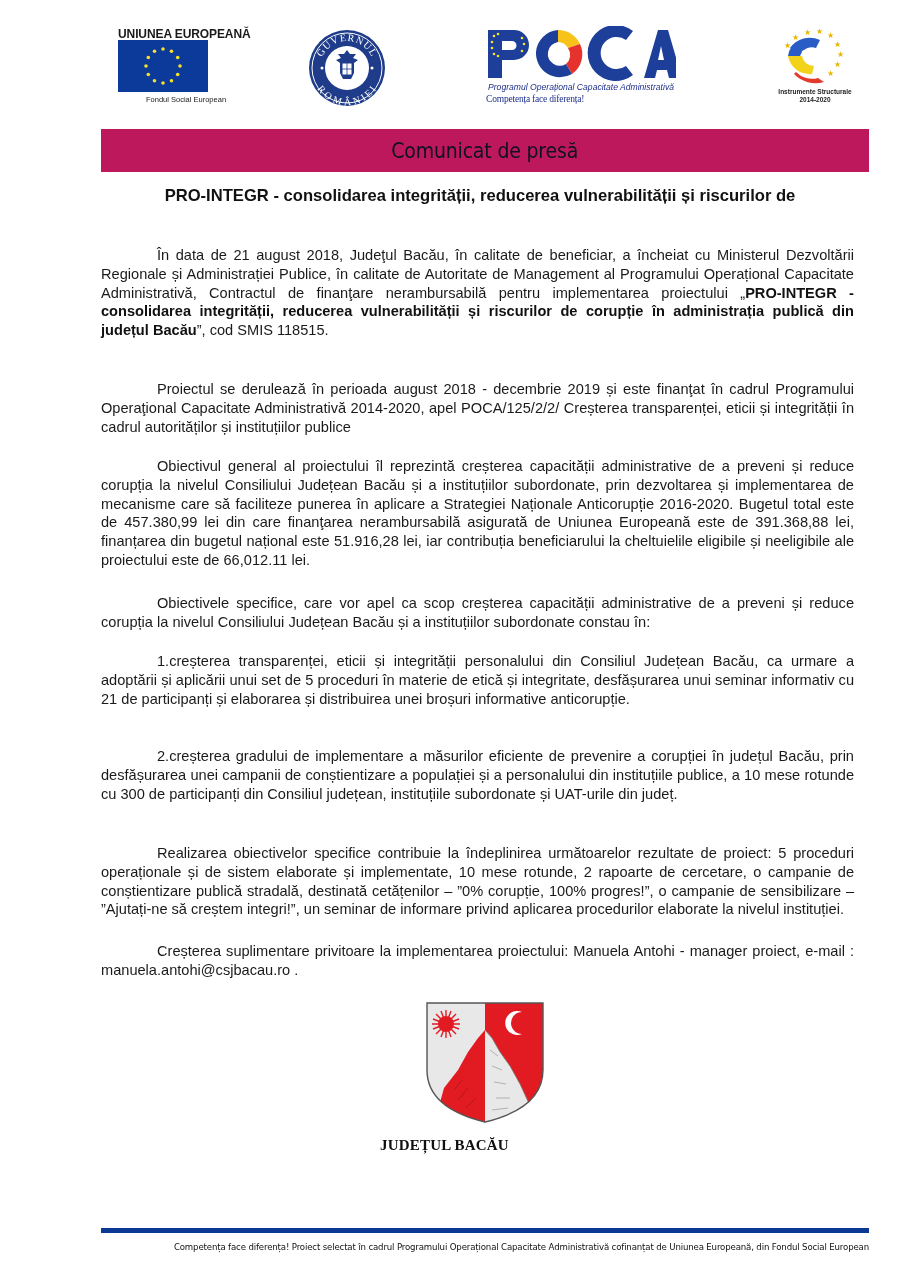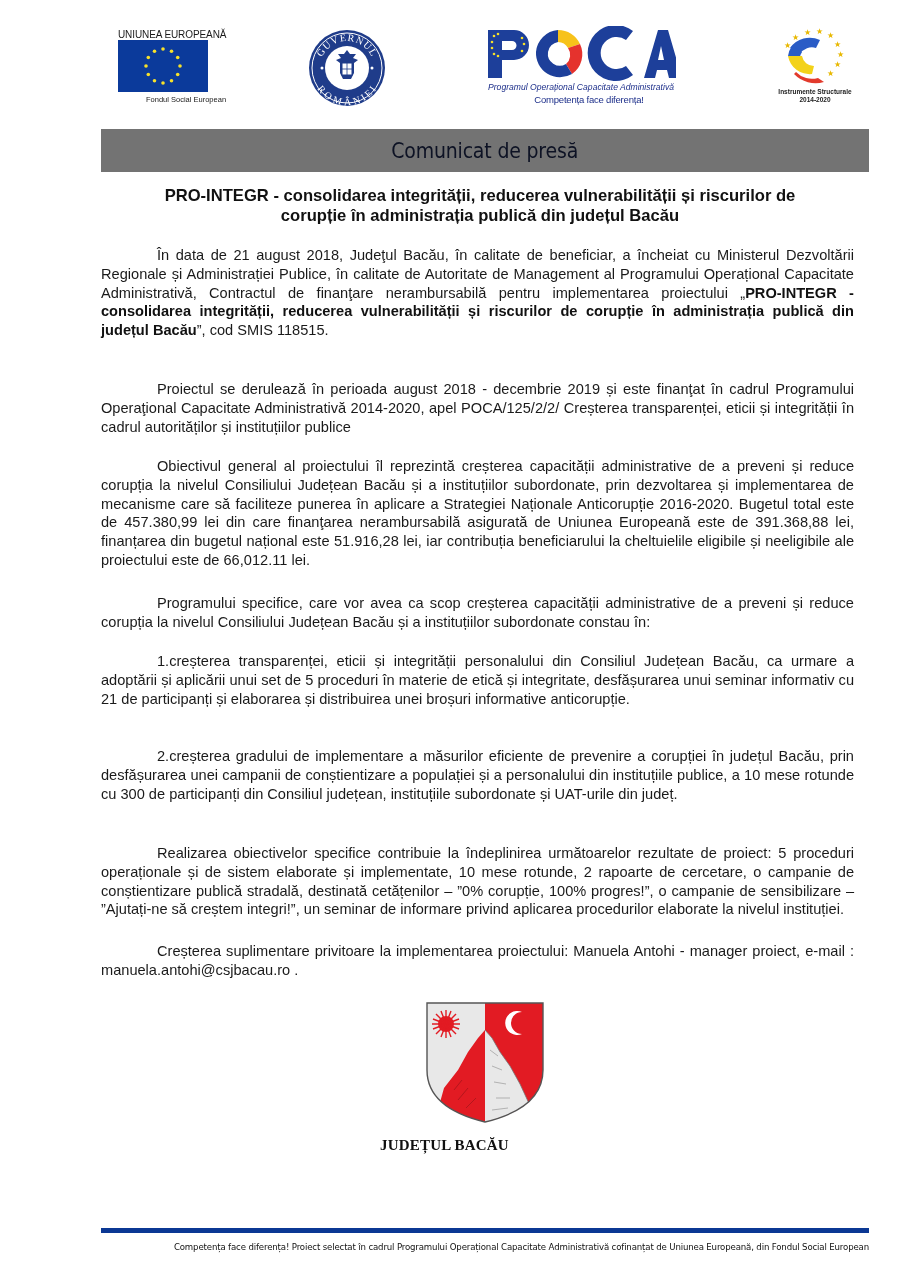--- a/index.html
+++ b/index.html
@@ -1,35 +1,35 @@
 <!DOCTYPE html>
 <html><head>
 <meta charset="utf-8">
 <style>
   html, body { margin: 0; padding: 0; background: #ffffff; }
   body { width: 903px; height: 1285px; position: relative; overflow: hidden; font-family: "Liberation Sans", sans-serif; color: #111; }
 
   
   .logo { position: absolute; }
   .eu-logo { left: 118px; top: 30px; width: 92px; }
-  .eu-logo .eu-top { font-size: 10px; letter-spacing: -0.1px; color: #1a1a1a; line-height: 9px; white-space: nowrap; }
+  .eu-logo .eu-top { font-size: 12px; letter-spacing: -0.1px; color: #1a1a1a; line-height: 9px; white-space: nowrap; font-weight: bold; }
   .eu-logo .eu-flag { width: 90px; height: 52px; background: #0b3a9b; margin: 1px 0 3px 0; position: relative; }
   .eu-logo .eu-bottom { font-size: 7.5px; color: #1a1a1a; line-height: 9px; white-space: nowrap; margin-left: 28px; }
 
   .gov-logo { left: 307px; top: 28px; width: 80px; height: 80px; }
 
   .poca-logo { left: 486px; top: 26px; width: 190px; height: 82px; }
   .poca-logo .poca-sub1 { position: absolute; left: 0; top: 56px; width: 190px; text-align: center; font-size: 8.6px; font-style: italic; color: #1d2f8a; white-space: nowrap; }
-  .poca-logo .poca-sub2 { position: absolute; left: 8px; top: 68px; width: 190px; text-align: center; font-size: 9.5px; color: #1d2f8a; white-space: nowrap; letter-spacing: -0.2px; }
+  .poca-logo .poca-sub2 { position: absolute; left: 0; top: 68px; width: 190px; text-align: left; font-size: 9.5px; color: #1d2f8a; white-space: nowrap; letter-spacing: -0.2px; font-family: Liberation Serif, serif; }
 
   .is-logo { left: 770px; top: 26px; width: 90px; height: 82px; }
   .is-logo .is-text { position: absolute; left: 0; top: 62px; width: 90px; text-align: center; font-size: 6.5px; font-weight: bold; color: #222; line-height: 8px; }
 
   
-  .banner { position: absolute; left: 101px; top: 129px; width: 768px; height: 43px; background: #737373; display: flex; align-items: center; justify-content: center; }
+  .banner { position: absolute; left: 101px; top: 129px; width: 768px; height: 43px; background: #be185d; display: flex; align-items: center; justify-content: center; }
   .banner span { font-family: "DejaVu Sans", sans-serif; font-size: 22px; color: #0d1224; letter-spacing: -0.2px; transform: scaleX(0.86); display: inline-block; }
 
   
   .heading { position: absolute; left: 110px; top: 186px; width: 740px; text-align: center; font-weight: bold; font-size: 16.6px; line-height: 20px; color: #111; }
 
   
   .body-text { position: absolute; left: 101px; width: 753px; font-size: 14.6px; line-height: 18.8px; text-align: justify; color: #1a1a1a; }
   .body-text .indent { display: inline-block; width: 56px; }
   .p1 { top: 246px; }
   .p2 { top: 380px; }
@@ -147,30 +147,29 @@
     <div>2014-2020</div>
   </div>
 </div>
 
 <div class="banner">
   <span>Comunicat de presă</span>
 </div>
 
 <div class="heading">
   <div>PRO-INTEGR - consolidarea integrității, reducerea vulnerabilității și riscurilor de</div>
-  <div>corupție în administrația publică din județul Bacău</div>
 </div>
 
 <div class="body-text p1"><span class="indent"></span><span>În data de 21 august 2018, Judeţul Bacău, în calitate de beneficiar, a încheiat cu Ministerul Dezvoltării Regionale și Administrației Publice, în calitate de Autoritate de Management al Programului Operațional Capacitate Administrativă, Contractul de finanţare nerambursabilă pentru implementarea proiectului „</span><b>PRO-INTEGR - consolidarea integrității, reducerea vulnerabilității și riscurilor de corupție în administrația publică din județul Bacău</b><span>”, cod SMIS 118515.</span></div>
 
 <div class="body-text p2"><span class="indent"></span><span>Proiectul se derulează în perioada august 2018 - decembrie 2019 și este finanţat în cadrul Programului Operaţional Capacitate Administrativă 2014-2020, apel POCA/125/2/2/ Creșterea transparenței, eticii și integrității în cadrul autorităților și instituțiilor publice</span></div>
 
 <div class="body-text p3"><span class="indent"></span><span>Obiectivul general al proiectului îl reprezintă creșterea capacității administrative de a preveni și reduce corupția la nivelul Consiliului Județean Bacău și a instituțiilor subordonate, prin dezvoltarea și implementarea de mecanisme care să faciliteze punerea în aplicare a Strategiei Naționale Anticorupție 2016-2020. Bugetul total este de 457.380,99 lei din care finanţarea nerambursabilă asigurată de Uniunea Europeană este de 391.368,88 lei, finanțarea din bugetul național este 51.916,28 lei, iar contribuția beneficiarului la cheltuielile eligibile și neeligibile ale proiectului este de 66,012.11 lei.</span></div>
 
-<div class="body-text p4"><span class="indent"></span><span>Programului specifice, care vor avea ca scop creșterea capacității administrative de a preveni și reduce corupția la nivelul Consiliului Județean Bacău și a instituțiilor subordonate constau în:</span></div>
+<div class="body-text p4"><span class="indent"></span><span>Obiectivele specifice, care vor apel ca scop creșterea capacității administrative de a preveni și reduce corupția la nivelul Consiliului Județean Bacău și a instituțiilor subordonate constau în:</span></div>
 
 <div class="body-text p5"><span class="indent"></span><span>1.creșterea transparenței, eticii și integrității personalului din Consiliul Județean Bacău, ca urmare a adoptării și aplicării unui set de 5 proceduri în materie de etică și integritate, desfășurarea unui seminar informativ cu 21 de participanți și elaborarea și distribuirea unei broșuri informative anticorupție.</span></div>
 
 <div class="body-text p6"><span class="indent"></span><span>2.creșterea gradului de implementare a măsurilor eficiente de prevenire a corupției în județul Bacău, prin desfășurarea unei campanii de conștientizare a populației și a personalului din instituțiile publice, a 10 mese rotunde cu 300 de participanți din Consiliul județean, instituțiile subordonate și UAT-urile din județ.</span></div>
 
 <div class="body-text p7"><span class="indent"></span><span>Realizarea obiectivelor specifice contribuie la îndeplinirea următoarelor rezultate de proiect: 5 proceduri operaționale și de sistem elaborate și implementate, 10 mese rotunde, 2 rapoarte de cercetare, o campanie de conștientizare publică stradală, destinată cetățenilor – ”0% corupție, 100% progres!”, o campanie de sensibilizare – ”Ajutați-ne să creștem integri!”, un seminar de informare privind aplicarea procedurilor elaborate la nivelul instituției.</span></div>
 
 <div class="body-text p8"><span class="indent"></span><span>Creșterea suplimentare privitoare la implementarea proiectului: Manuela Antohi - manager proiect, e-mail : manuela.antohi@csjbacau.ro .</span></div>
 
 <div class="coat">

